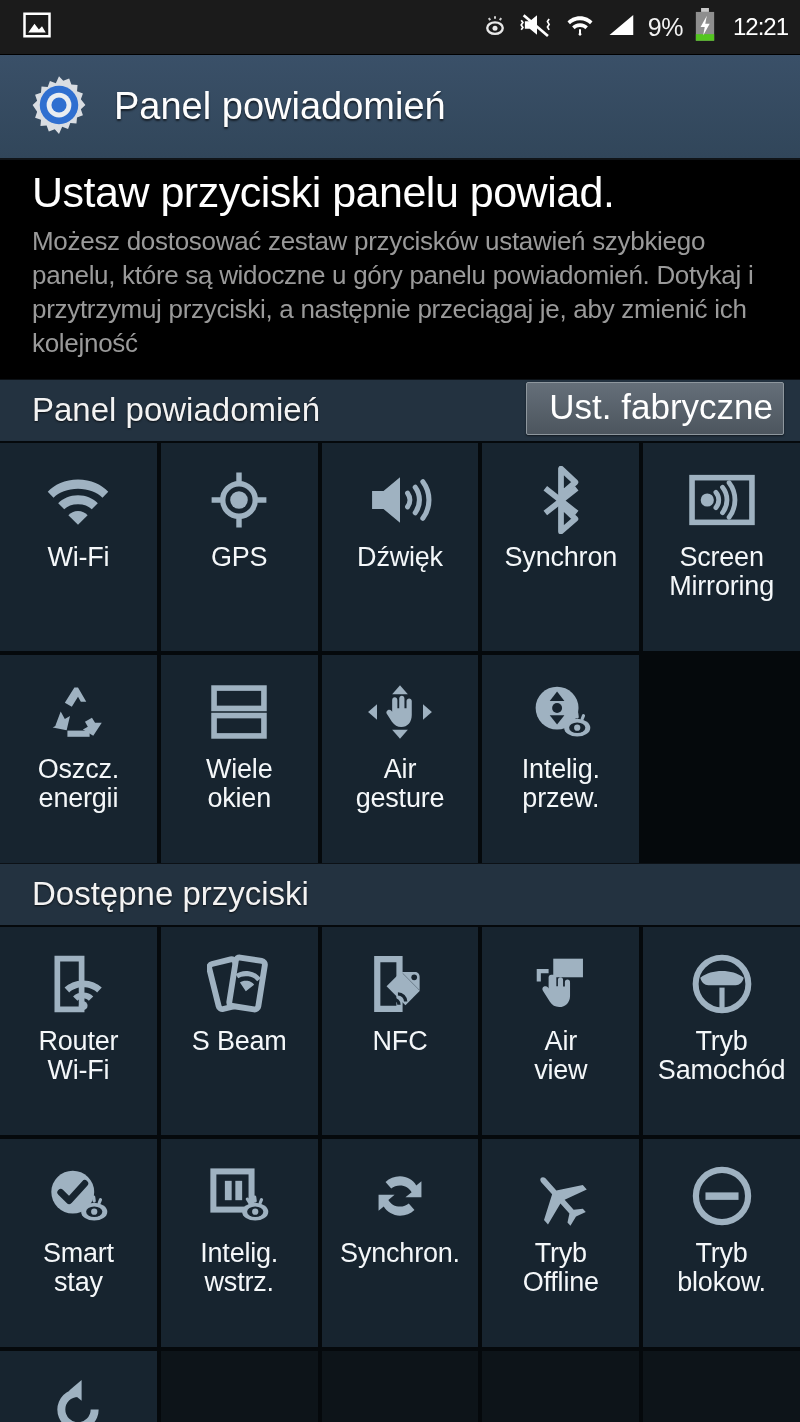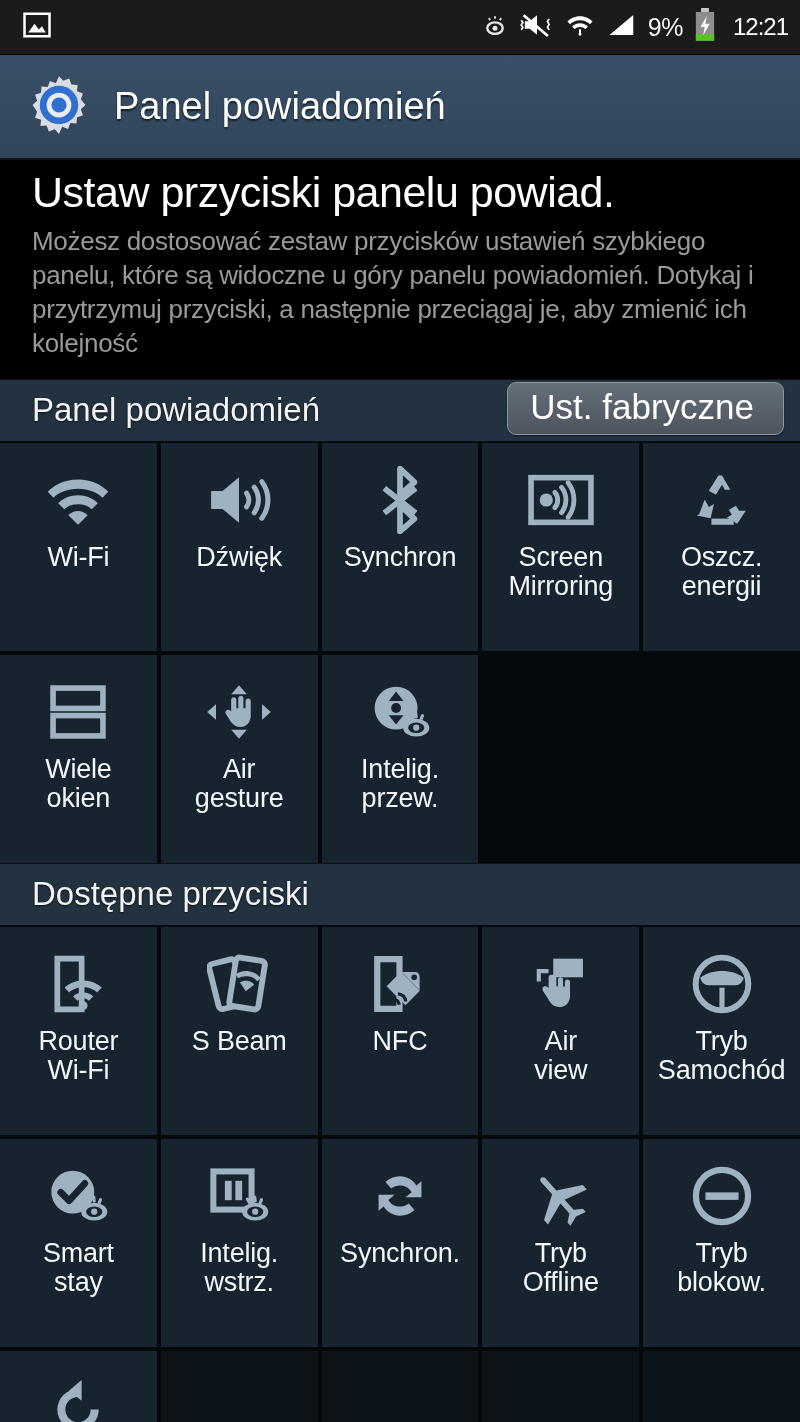--- a/index.html
+++ b/index.html
@@ -91,24 +91,24 @@
   }
   .section-head .sh-title {
     color: #f3f3f3;
     font-size: 33px;
     text-shadow: 0 1px 2px rgba(0,0,0,.7);
   }
   .reset-btn {
     margin-left: auto;
     background: linear-gradient(#656f79, #4c555e);
     border: 1px solid #8e979e;
-    border-radius: 9px;
+    border-radius: 2px;
     color: #ffffff;
     font-size: 35px;
-    padding: 4px 29px 7px 22px;
+    padding: 4px 10px 7px 22px;
     line-height: 1.15;
     box-shadow: 0 1px 2px rgba(0,0,0,.5);
     position: relative;
     top: -2px;
   }
 
   
   .grid {
     display: grid;
     grid-template-columns: repeat(5, 1fr);
@@ -232,20 +232,32 @@
         <g fill="#9fb2c1">
           <path d="M12 2.5C7.3 2.5 3.3 4.4 1 7l2.1 2.2C5 7.2 8.3 5.9 12 5.9s7 1.3 8.9 3.3L23 7c-2.3-2.6-6.3-4.5-11-4.5z"></path>
           <path d="M12 8.3c-3 0-5.6 1.2-7.2 2.9l2.2 2.2C8.1 12.2 9.9 11.5 12 11.5s3.9.7 5 1.9l2.2-2.2c-1.6-1.7-4.2-2.9-7.2-2.9z"></path>
           <path d="M12 14c-1.4 0-2.7.6-3.5 1.5L12 19l3.5-3.5c-.8-.9-2.1-1.5-3.5-1.5z"></path>
         </g>
       </svg>
     </div>
     <div class="lbl">Wi-Fi</div>
   </div>
 
+  <div class="tile">
+    <div class="ic">
+      <svg width="62" height="62" viewBox="0 0 24 24">
+        <g stroke="#9fb2c1" stroke-width="2.1" fill="none">
+          <circle cx="12" cy="12" r="6.3"></circle>
+          <path d="M12 1.4v3.6M12 19v3.6M1.4 12h3.6M19 12h3.6"></path>
+        </g>
+        <circle cx="12" cy="12" r="3.4" fill="#9fb2c1"></circle>
+      </svg>
+    </div>
+    <div class="lbl">GPS</div>
+  </div>
 
   <div class="tile">
     <div class="ic">
       <svg width="66" height="58" viewBox="0 0 26 22">
         <path d="M2 7.5h4.5L13 2v18L6.5 14.5H2z" fill="#9fb2c1"></path>
         <g stroke="#9fb2c1" stroke-width="2" fill="none" stroke-linecap="round">
           <path d="M16 8.3a4.6 4.6 0 010 5.4"></path>
           <path d="M19 6a8.4 8.4 0 010 10"></path>
           <path d="M22 3.8a12 12 0 010 14.4"></path>
         </g>

